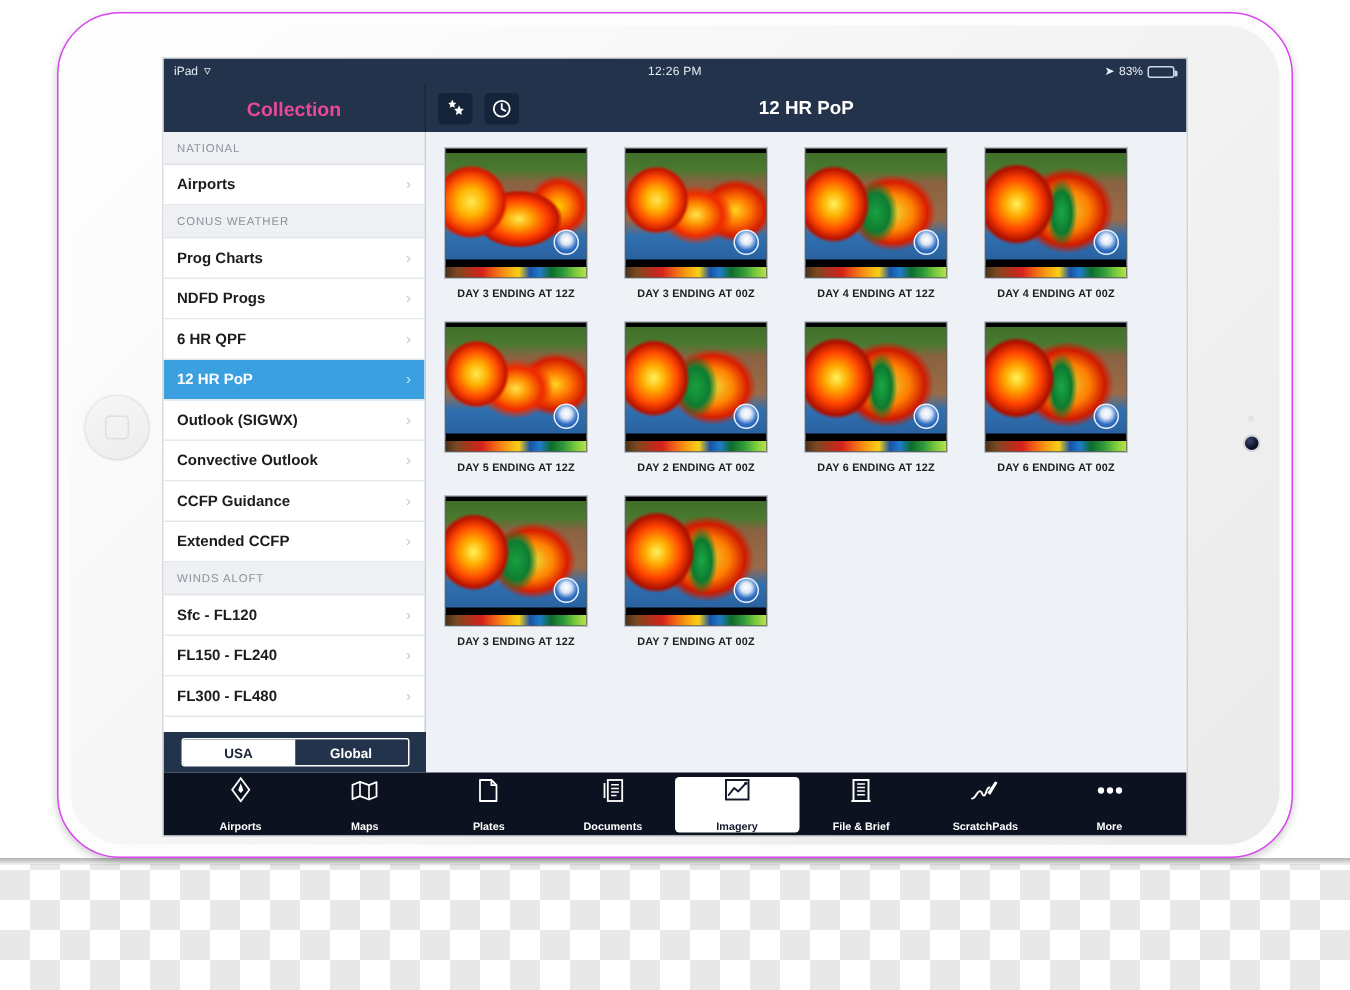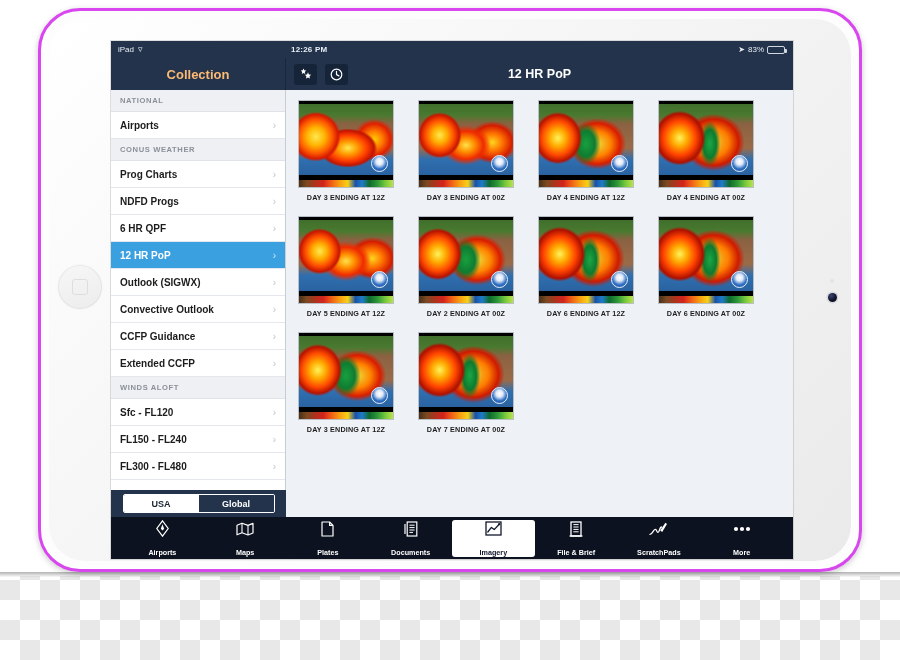--- a/index.html
+++ b/index.html
@@ -28,21 +28,21 @@
     background: linear-gradient(to bottom, rgba(0,0,0,0.30), rgba(0,0,0,0.02));
   }
 
   
   #ipad-device {
     position: absolute;
     left: 38px; top: 8px;
     width: 824px; height: 564px;
     background: #fdfdfd;
     border-radius: 42px;
-    border: 3px solid #d946ef;
+    border: 1px solid #d946ef;
     box-shadow: 0 2px 6px rgba(0,0,0,0.22), inset 0 0 0 1px #ffffff;
   }
   #ipad-bezel-inner {
     position: absolute; left: 8px; top: 8px; right: 8px; bottom: 8px;
     border-radius: 36px;
     background: linear-gradient(135deg,#ffffff 0%, #f4f4f4 50%, #eaeaea 100%);
   }
   #home-button {
     position: absolute; left: 17px; top: 254px;
     width: 44px; height: 44px; border-radius: 50%;
@@ -83,21 +83,21 @@
     background: #22334b;
     color: #e9eef5;
     font-size: 8px;
     display: flex; align-items: center;
   }
   #status-bar-left {
     display: flex; align-items: center; gap: 4px;
     padding-left: 7px; width: 180px;
   }
   #status-bar-center {
-    flex: 1; text-align: left; font-weight: bold; letter-spacing: .2px;
+    flex: 1; text-align: center; font-weight: normal; letter-spacing: .2px;
   }
   #status-bar-right {
     width: 180px; display: flex; align-items: center;
     justify-content: flex-end; gap: 3px; padding-right: 8px;
   }
   .wifi-glyph { font-size: 9px; line-height: 1; }
   .loc-glyph { font-size: 8px; transform: rotate(0deg); }
   #battery-shell {
     width: 18px; height: 8px; border: 1px solid #cfd8e3;
     border-radius: 2px; position: relative; padding: 1px;
@@ -109,21 +109,21 @@
   }
 
   
   #nav-bar {
     position: absolute; left: 0; top: 17px; width: 100%; height: 32px;
     background: #22334b; display: flex; align-items: center;
   }
   #sidebar-header {
     width: 175px; height: 100%;
     display: flex; align-items: center; justify-content: center;
-    color: #fdba74; font-size: 13px; font-weight: bold;
+    color: #ec4899; font-size: 13px; font-weight: bold;
     border-right: 1px solid #1a2738;
   }
   #nav-toolbar { flex: 1; display: flex; align-items: center; position: relative; height: 100%; }
   .nav-icon-btn {
     width: 23px; height: 21px; margin-left: 8px;
     background: #16243a; border-radius: 3px;
     display: flex; align-items: center; justify-content: center;
     color: #fff;
   }
   #nav-title {
@@ -137,21 +137,20 @@
     background: #ffffff;
     border-right: 1px solid #c8cdd4;
     overflow: hidden;
   }
   .sidebar-section-header {
     height: 22px; background: #eef0f3;
     display: flex; align-items: center;
     padding-left: 9px;
     font-size: 7.6px; color: #8b909a; letter-spacing: .6px;
     border-bottom: 1px solid #dfe2e7;
-    font-weight: bold;
   }
   .sidebar-row {
     height: 27px; background: #fff;
     display: flex; align-items: center; justify-content: space-between;
     padding: 0 9px;
     border-bottom: 1px solid #e4e7ec;
     font-size: 10px; color: #1c1c1c; font-weight: bold;
   }
   .sidebar-row .chev { color: #c2c6cc; font-size: 10px; font-weight: normal; }
   .sidebar-row.selected { background: #3aa0e0; color: #ffffff; }

